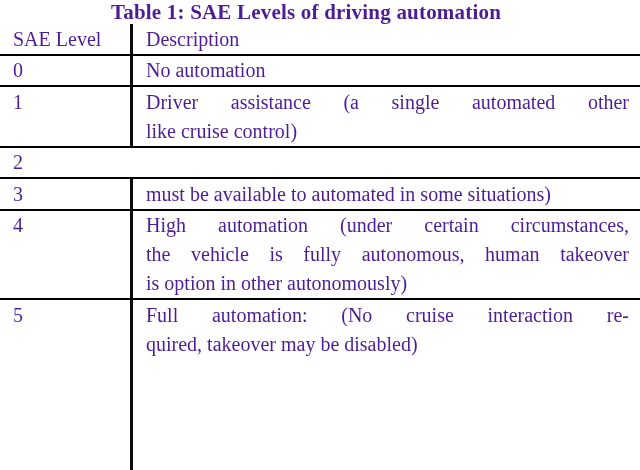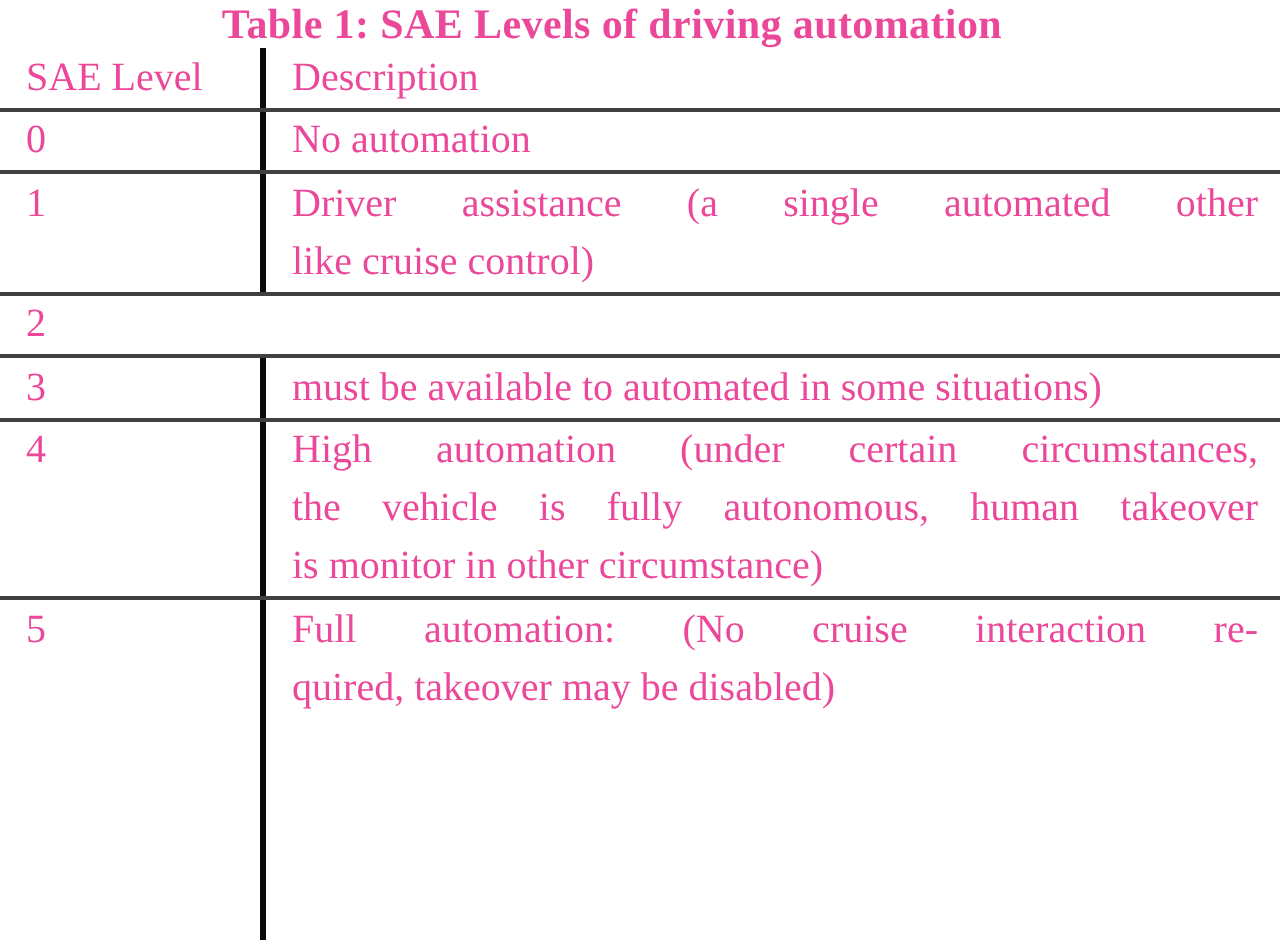--- a/index.html
+++ b/index.html
@@ -5,21 +5,21 @@
   html, body {
     margin: 0;
     padding: 0;
     background: #ffffff;
   }
   .paper {
     position: relative;
     width: 640px;
     height: 470px;
     background: #ffffff;
-    color: #ec4899;
+    color: #4c1d95;
     font-family: "Liberation Serif", "DejaVu Serif", serif;
     display: flex;
     flex-direction: column;
     overflow: hidden;
     box-sizing: border-box;
   }
   .caption {
     flex: 0 0 auto;
     height: 24px;
     line-height: 24px;
@@ -35,21 +35,21 @@
     flex: 1 1 auto;
     display: flex;
     flex-direction: column;
     font-size: 20px;
     line-height: 29px;
   }
   .row {
     display: flex;
     flex-direction: row;
     align-items: stretch;
-    border-bottom: 2px solid #404040;
+    border-bottom: 2px solid #000000;
   }
   .table-body {
     flex: 1 1 auto;
     display: flex;
     flex-direction: column;
   }
   .table-body .row:last-child {
     flex: 1 1 auto;
     border-bottom: none;
   }
@@ -108,21 +108,21 @@
     <div class="level-cell">3</div>
     <div class="desc-cell">
             <div class="dline">must be available to automated in some situations)</div>
           </div>
   </div>
         <div class="row">
     <div class="level-cell">4</div>
     <div class="desc-cell">
             <div class="dline">High automation (under certain circumstances,</div>
             <div class="dline">the vehicle is fully autonomous, human takeover</div>
-            <div class="dline">is monitor in other circumstance)</div>
+            <div class="dline">is option in other autonomously)</div>
           </div>
   </div>
         <div class="row">
     <div class="level-cell">5</div>
     <div class="desc-cell">
             <div class="dline">Full automation: (No cruise interaction re-</div>
             <div class="dline">quired, takeover may be disabled)</div>
           </div>
   </div>
       </div>

